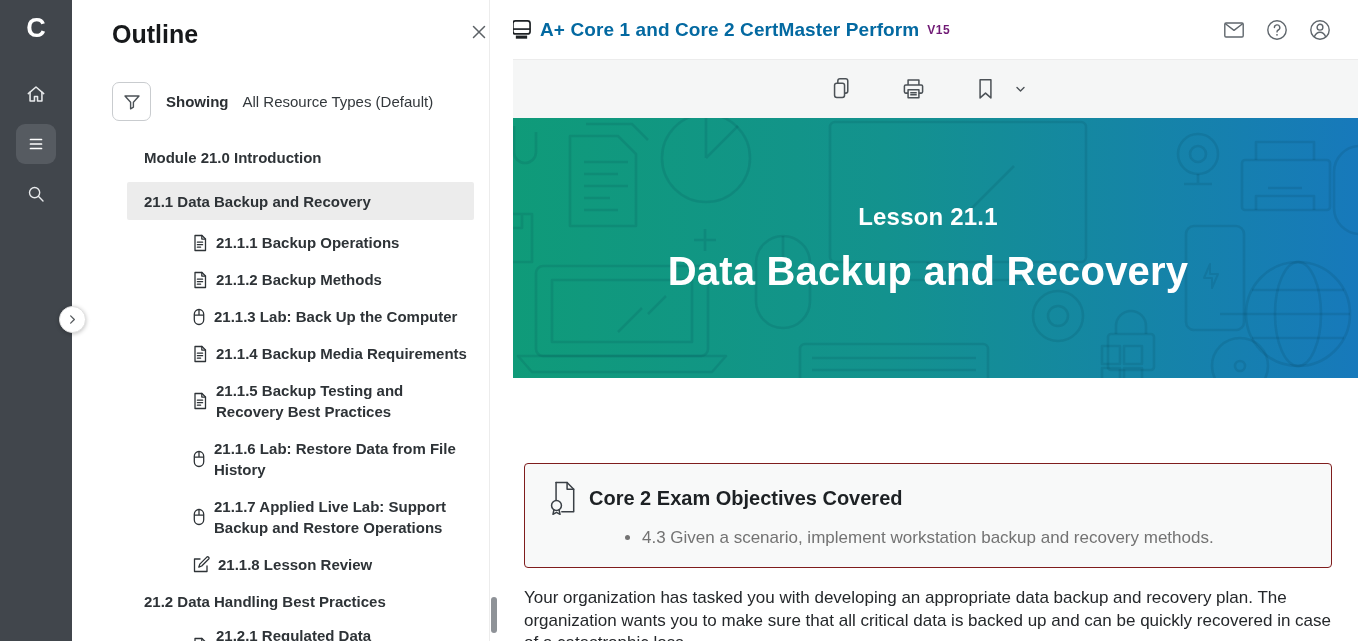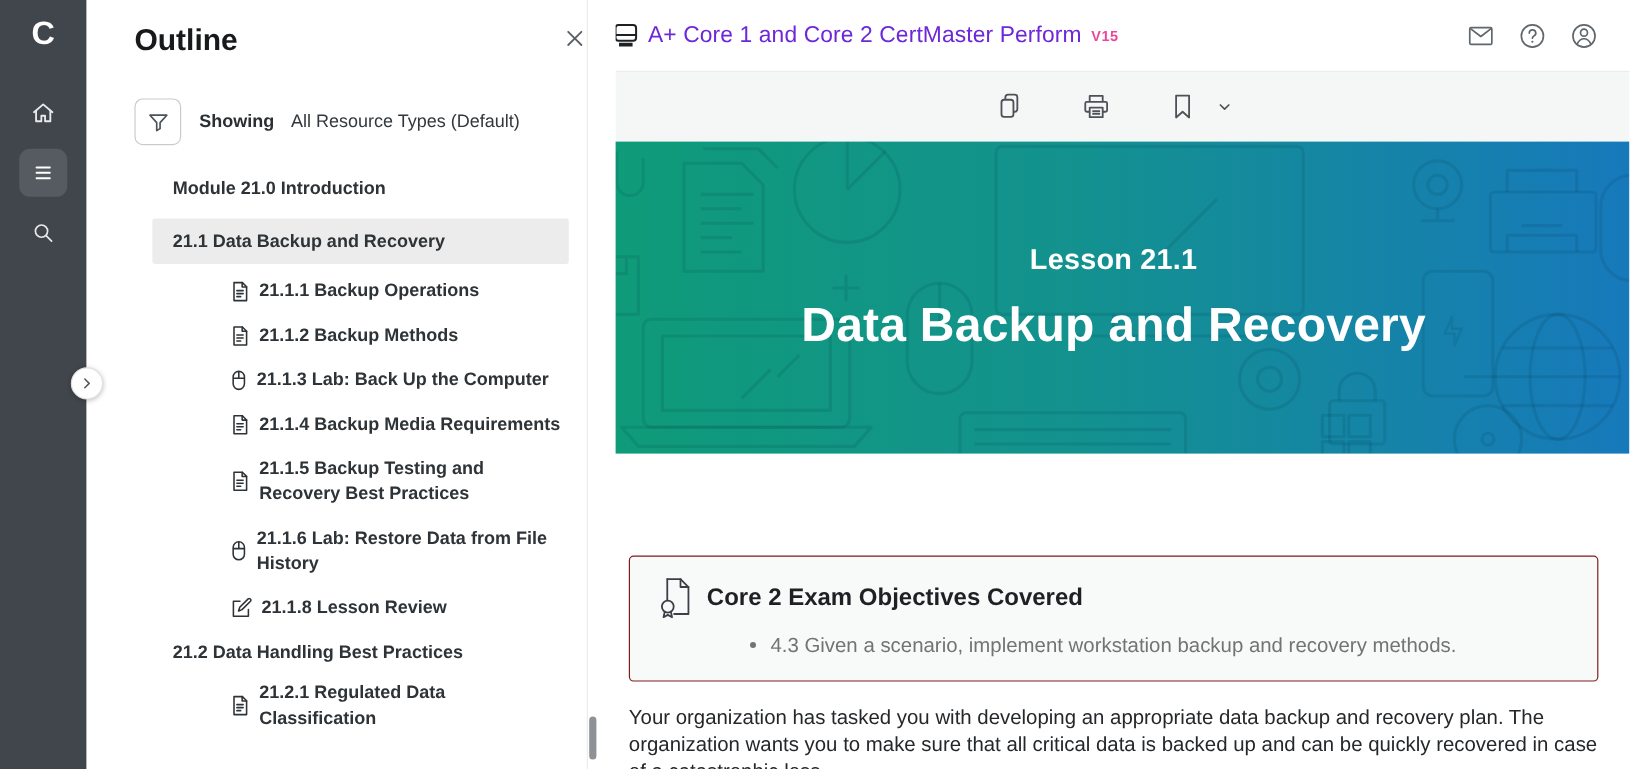--- a/index.html
+++ b/index.html
@@ -43,22 +43,22 @@
 
   
   .panel-toggle { position:absolute; left:59px; top:306px; width:27px; height:27px; border-radius:50%;
     background:#fff; border:1px solid #e0e0e0; box-shadow:0 1px 4px rgba(0,0,0,.25);
     display:flex; align-items:center; justify-content:center; color:#55595d; z-index:9; cursor:pointer; }
 
   
   .main { position:absolute; left:498px; top:0; width:860px; height:641px; background:#fff; }
   .main-header { height:60px; background:#fff; border-bottom:1px solid #ececec; display:flex; align-items:center; padding:0 26px 0 12px; }
   .course-icon { color:#1d2124; margin-right:7px; display:flex; }
-  .course-title { font-size:19px; font-weight:normal; color:#6d28d9; letter-spacing:.1px; }
-  .course-version { font-size:12px; font-weight:bold; color:#ec4899; margin-left:8px; letter-spacing:.5px; }
+  .course-title { font-size:19px; font-weight:bold; color:#0369a1; letter-spacing:.1px; }
+  .course-version { font-size:12px; font-weight:bold; color:#701a75; margin-left:8px; letter-spacing:.5px; }
   .header-actions { margin-left:auto; display:flex; align-items:center; gap:19px; color:#5f666c; }
   .hdr-ico { cursor:pointer; display:flex; }
 
   .toolbar { height:58px; background:#f5f6f6; position:relative; display:flex; align-items:center; }
   .tb-prev { position:absolute; left:39px; color:#4c5257; cursor:pointer; display:flex; }
   .tb-next { position:absolute; right:37px; color:#4c5257; cursor:pointer; display:flex; }
   .tb-center { position:absolute; left:50%; transform:translateX(-50%); display:flex; align-items:center; gap:46px; color:#4c5257; }
   .tb-ico { cursor:pointer; display:flex; }
   .tb-bookmark-group { display:flex; align-items:center; gap:15px; }
 
@@ -200,20 +200,29 @@
       <div class="ol-sub">
         <span class="ico">
           <svg width="14" height="18" viewBox="0 0 14 18" fill="none" stroke="currentColor" stroke-width="1.3" stroke-linejoin="round">
             <rect x="2.3" y="1.5" width="9.4" height="15" rx="4.7"></rect>
               <path d="M2.3 7.2h9.4M7 1.5v5.7"></path>
           </svg>
         </span>
         <span class="lbl">21.1.6 Lab: Restore Data from File History</span>
       </div>
 
+      <div class="ol-sub">
+        <span class="ico">
+          <svg width="14" height="18" viewBox="0 0 14 18" fill="none" stroke="currentColor" stroke-width="1.3" stroke-linejoin="round">
+            <rect x="2.3" y="1.5" width="9.4" height="15" rx="4.7"></rect>
+              <path d="M2.3 7.2h9.4M7 1.5v5.7"></path>
+          </svg>
+        </span>
+        <span class="lbl">21.1.7 Applied Live Lab: Support Backup and Restore Operations</span>
+      </div>
 
       <div class="ol-sub">
         <span class="ico">
           <svg width="18" height="18" viewBox="0 0 18 18" fill="none" stroke="currentColor" stroke-width="1.3" stroke-linejoin="round" stroke-linecap="round">
             <path d="M15 10v5.5H2.5V3H8"></path>
               <path d="M6.8 11.2l1-3.1 7-7a1.35 1.35 0 0 1 1.9 1.9l-7 7z"></path>
           </svg>
         </span>
         <span class="lbl">21.1.8 Lesson Review</span>
       </div>

